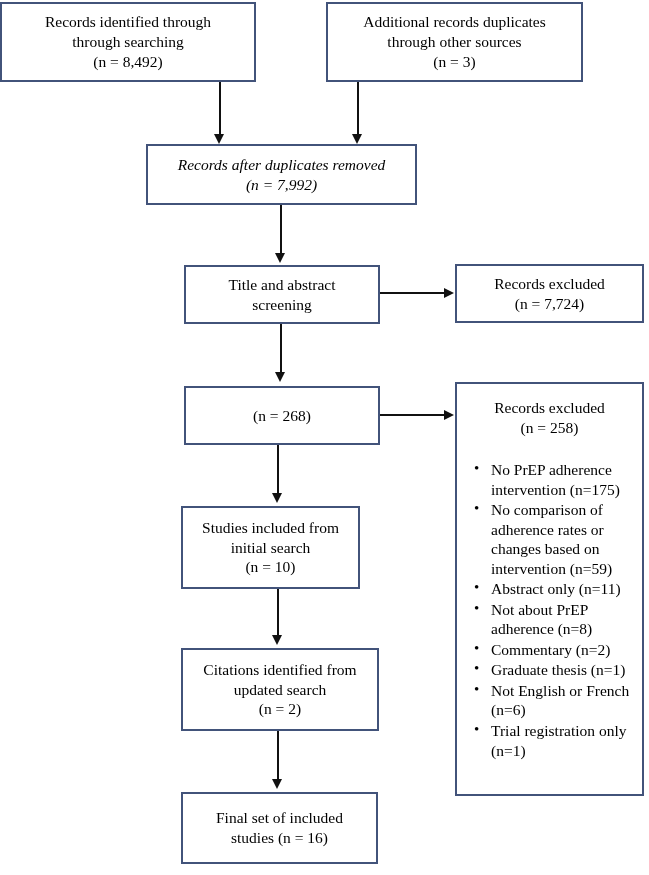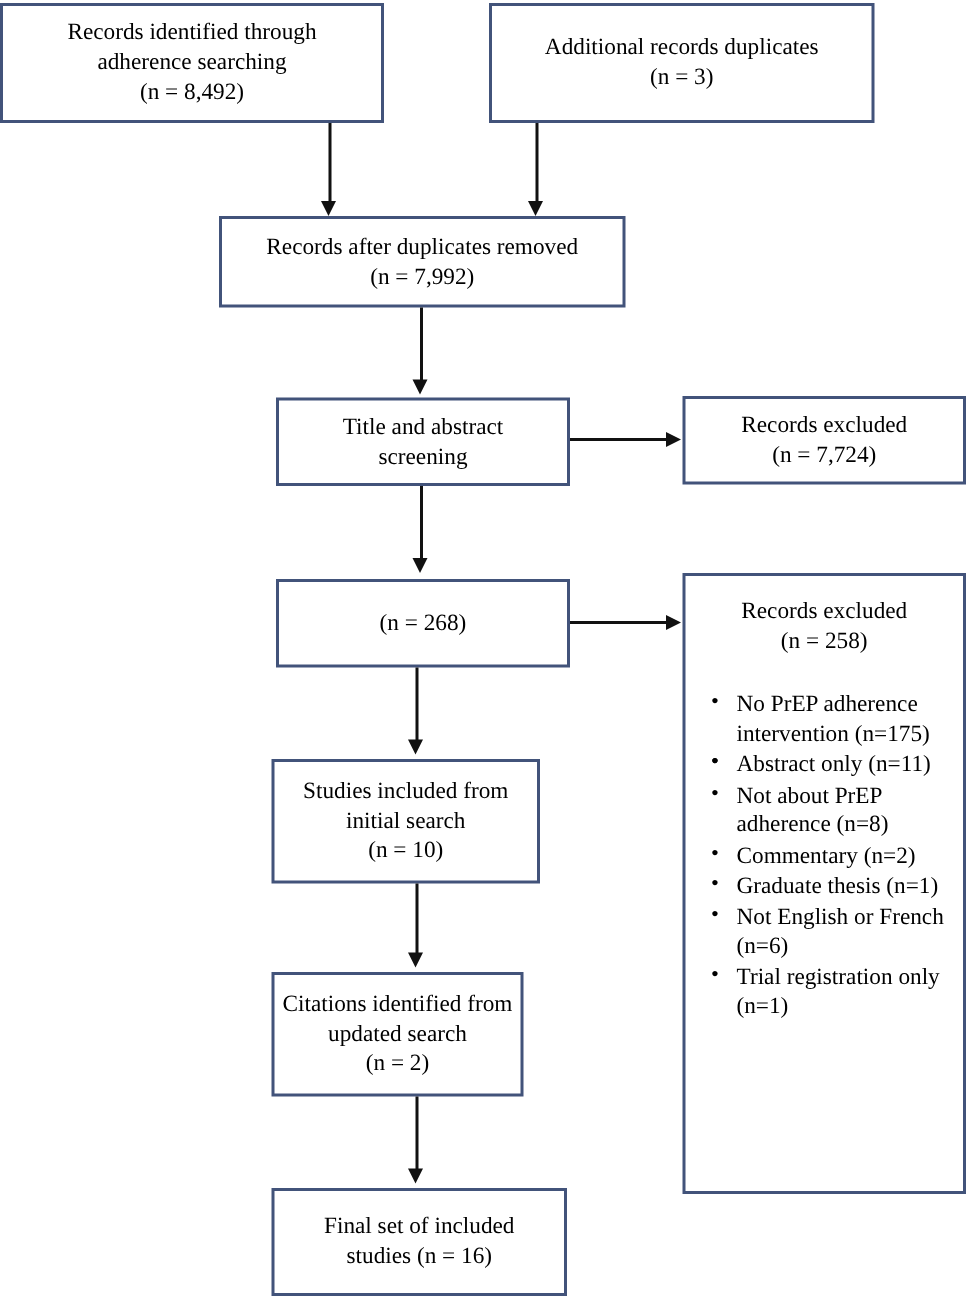--- a/index.html
+++ b/index.html
@@ -33,28 +33,28 @@
     line-height: 1.28;
     color: #000000;
   }
   .box .ln {
     display: block;
     white-space: nowrap;
   }
   
   #box-db            { left: 0px;   top: 2px;   width: 256px; height: 80px; }
   #box-other         { left: 326px; top: 2px;   width: 257px; height: 80px; }
-  #box-dupes         { left: 146px; top: 144px; width: 271px; height: 61px; }
+  #box-dupes         { left: 146px; top: 144px; width: 271px; height: 61px; font-style: italic; }
   #box-title-screen  { left: 184px; top: 265px; width: 196px; height: 59px; }
   #box-excl-title    { left: 455px; top: 264px; width: 189px; height: 59px; }
   #box-fulltext      { left: 184px; top: 386px; width: 196px; height: 59px; }
   #box-excl-full     { left: 455px; top: 382px; width: 189px; height: 414px;
                        justify-content: flex-start; padding-top: 14px; }
   #box-initial       { left: 181px; top: 506px; width: 179px; height: 83px; }
-  #box-updated       { left: 181px; top: 648px; width: 168px; height: 83px; }
+  #box-updated       { left: 181px; top: 648px; width: 198px; height: 83px; }
   #box-final         { left: 181px; top: 792px; width: 197px; height: 72px; }
 
   
   .excl-head {
     width: 100%;
     text-align: center;
     font-size: 15.5px;
     line-height: 1.3;
   }
   .excl-list {
@@ -105,26 +105,27 @@
     border-left: 10px solid #111111;
   }
 </style>
 </head>
 <body>
 
 <div id="diagram">
 
   <div class="box" id="box-db">
     <span class="ln">Records identified through</span>
-    <span class="ln">adherence searching</span>
+    <span class="ln">through searching</span>
     <span class="ln">(n = 8,492)</span>
   </div>
 
   <div class="box" id="box-other">
     <span class="ln">Additional records duplicates</span>
+    <span class="ln">through other sources</span>
     <span class="ln">(n = 3)</span>
   </div>
 
   <div class="vline" style="left:219px; top:82px;  height:54px;"></div>
   <div class="arrow-down" style="left:214px; top:134px;"></div>
 
   <div class="vline" style="left:357px; top:82px;  height:54px;"></div>
   <div class="arrow-down" style="left:352px; top:134px;"></div>
 
   <div class="box" id="box-dupes">
@@ -158,21 +159,21 @@
   <div class="hline" style="left:380px; top:414px; width:65px;"></div>
   <div class="arrow-right" style="left:444px; top:410px;"></div>
 
   <div class="box" id="box-excl-full">
     <div class="excl-head">
       <span class="ln">Records excluded</span>
       <span class="ln">(n = 258)</span>
     </div>
     <ul class="excl-list">
       <li><span class="bullet">•</span><span>No PrEP adherence intervention (n=175)</span></li>
-      <li><span class="bullet">•</span></li>
+      <li><span class="bullet">•</span><span>No comparison of adherence rates or changes based on intervention (n=59)</span></li>
       <li><span class="bullet">•</span><span>Abstract only (n=11)</span></li>
       <li><span class="bullet">•</span><span>Not about PrEP adherence (n=8)</span></li>
       <li><span class="bullet">•</span><span>Commentary (n=2)</span></li>
       <li><span class="bullet">•</span><span>Graduate thesis (n=1)</span></li>
       <li><span class="bullet">•</span><span>Not English or French (n=6)</span></li>
       <li><span class="bullet">•</span><span>Trial registration only (n=1)</span></li>
     </ul>
   </div>
 
   <div class="vline" style="left:277px; top:445px; height:50px;"></div>

